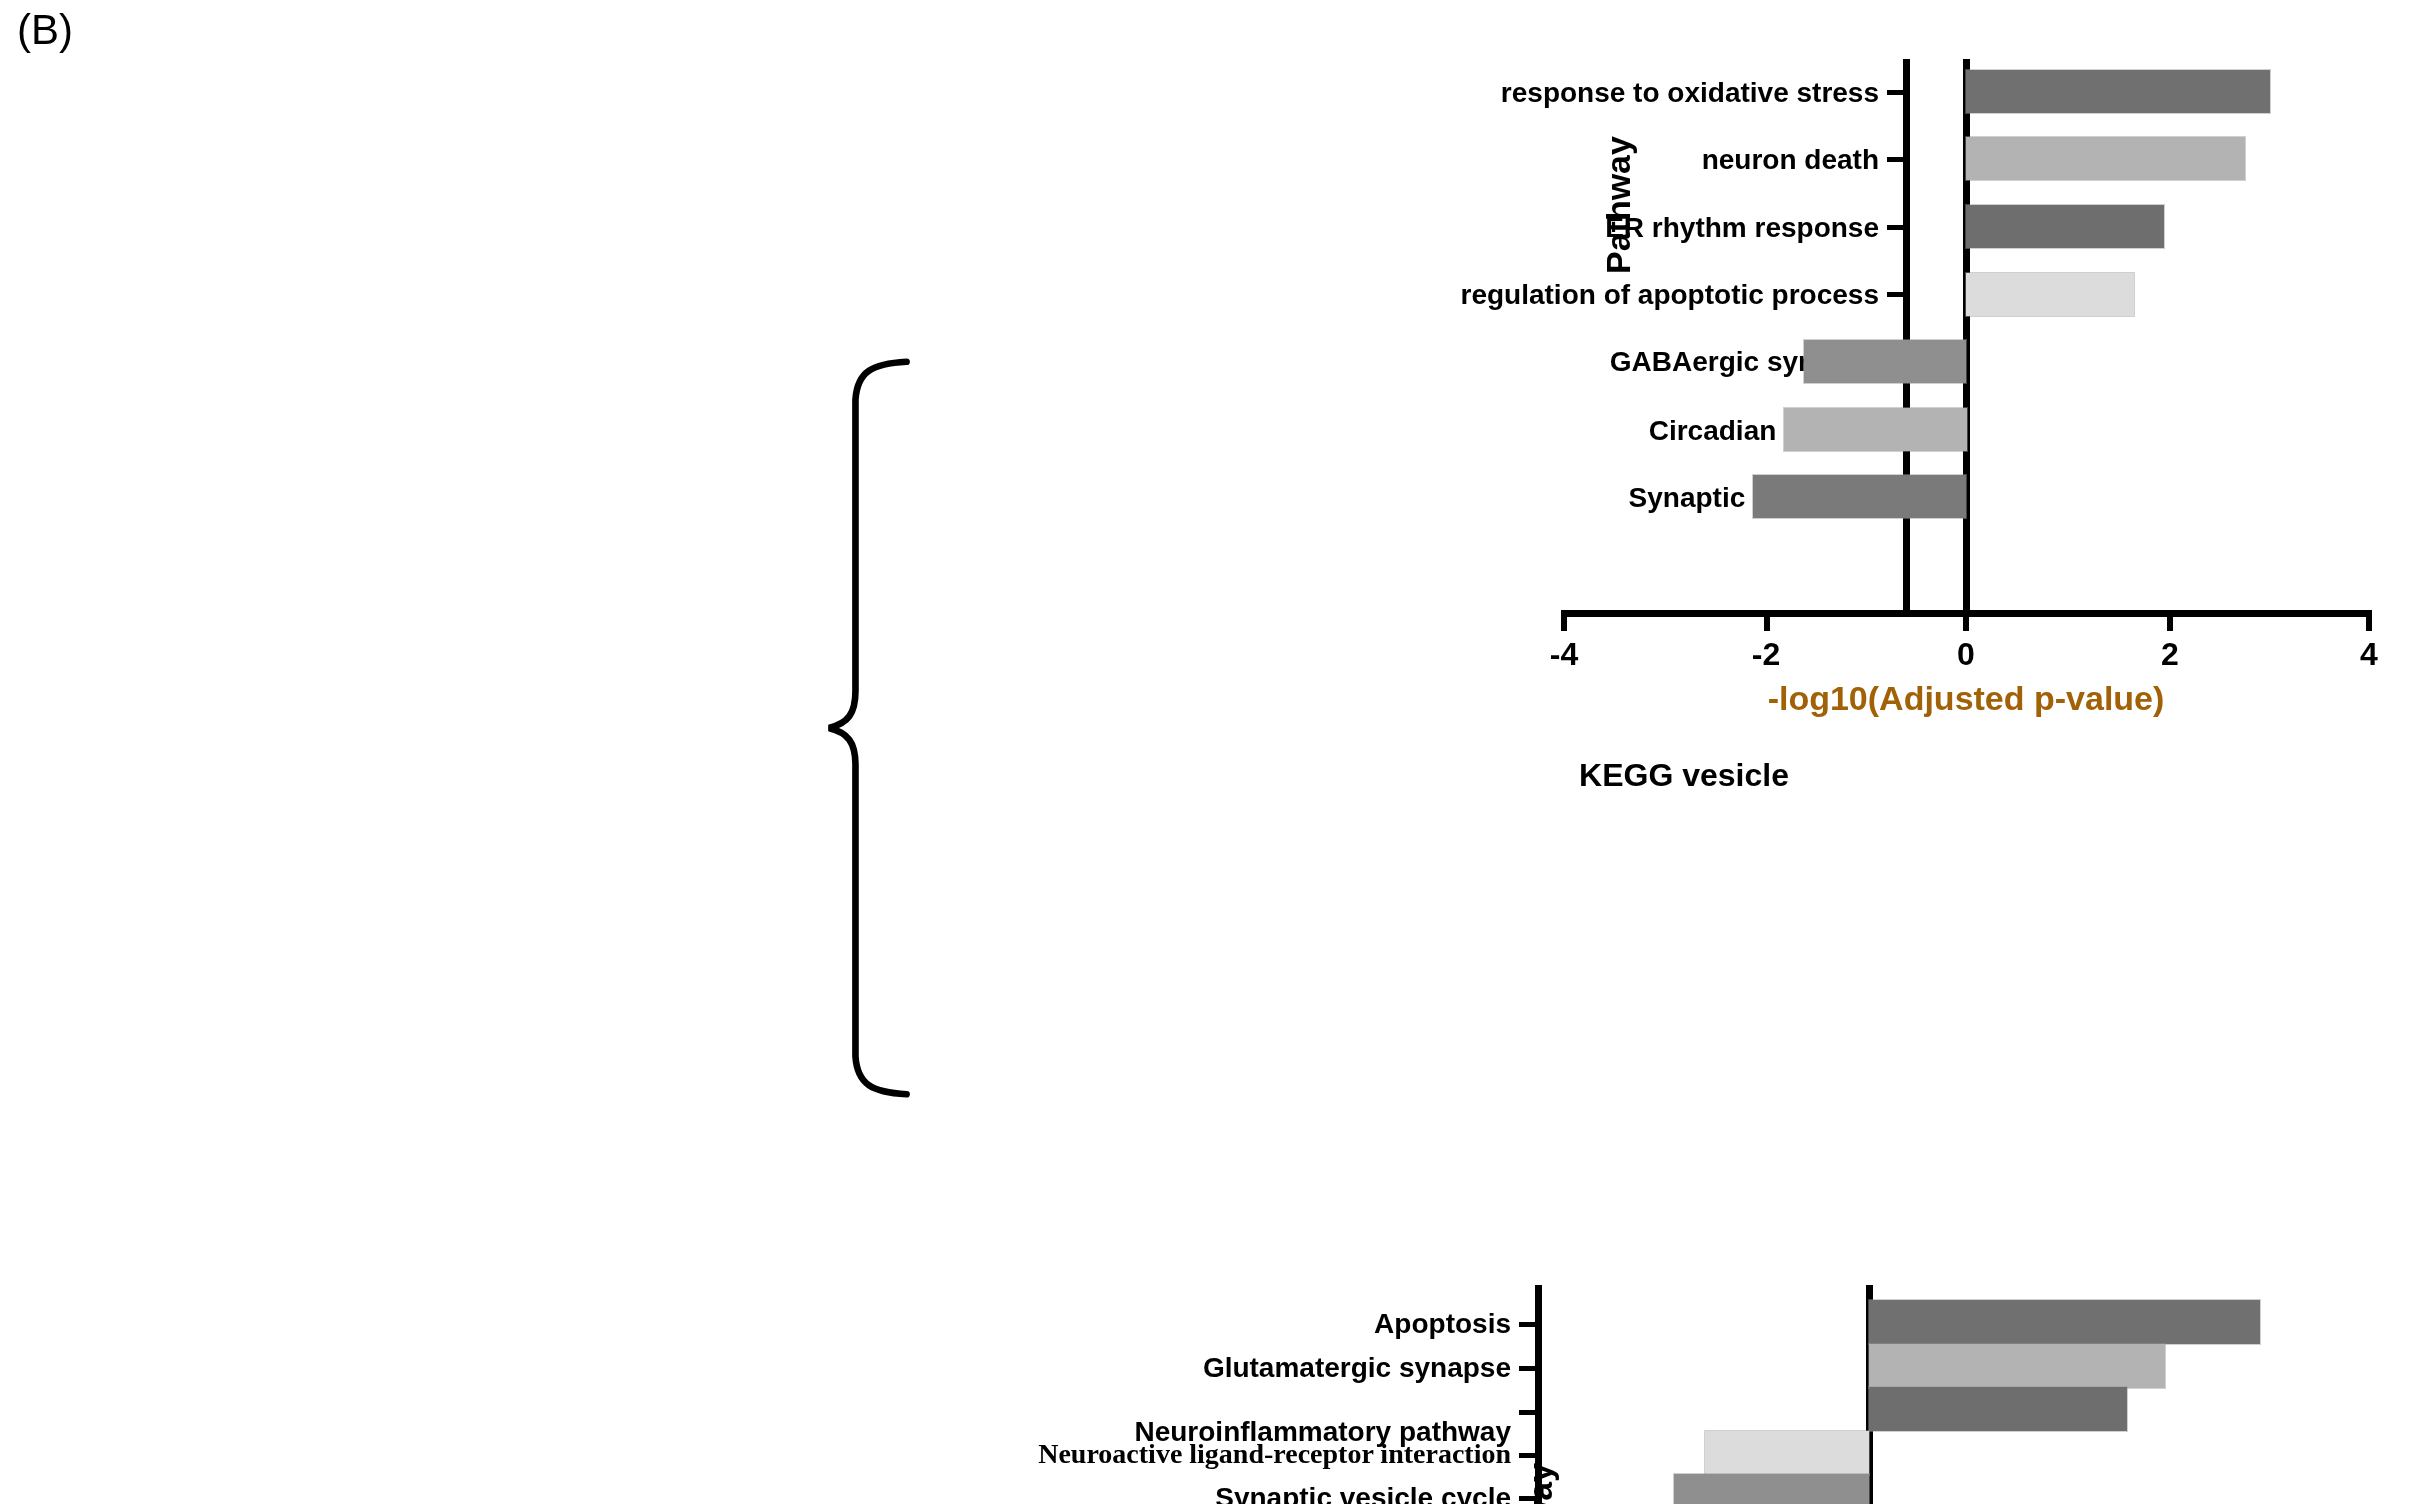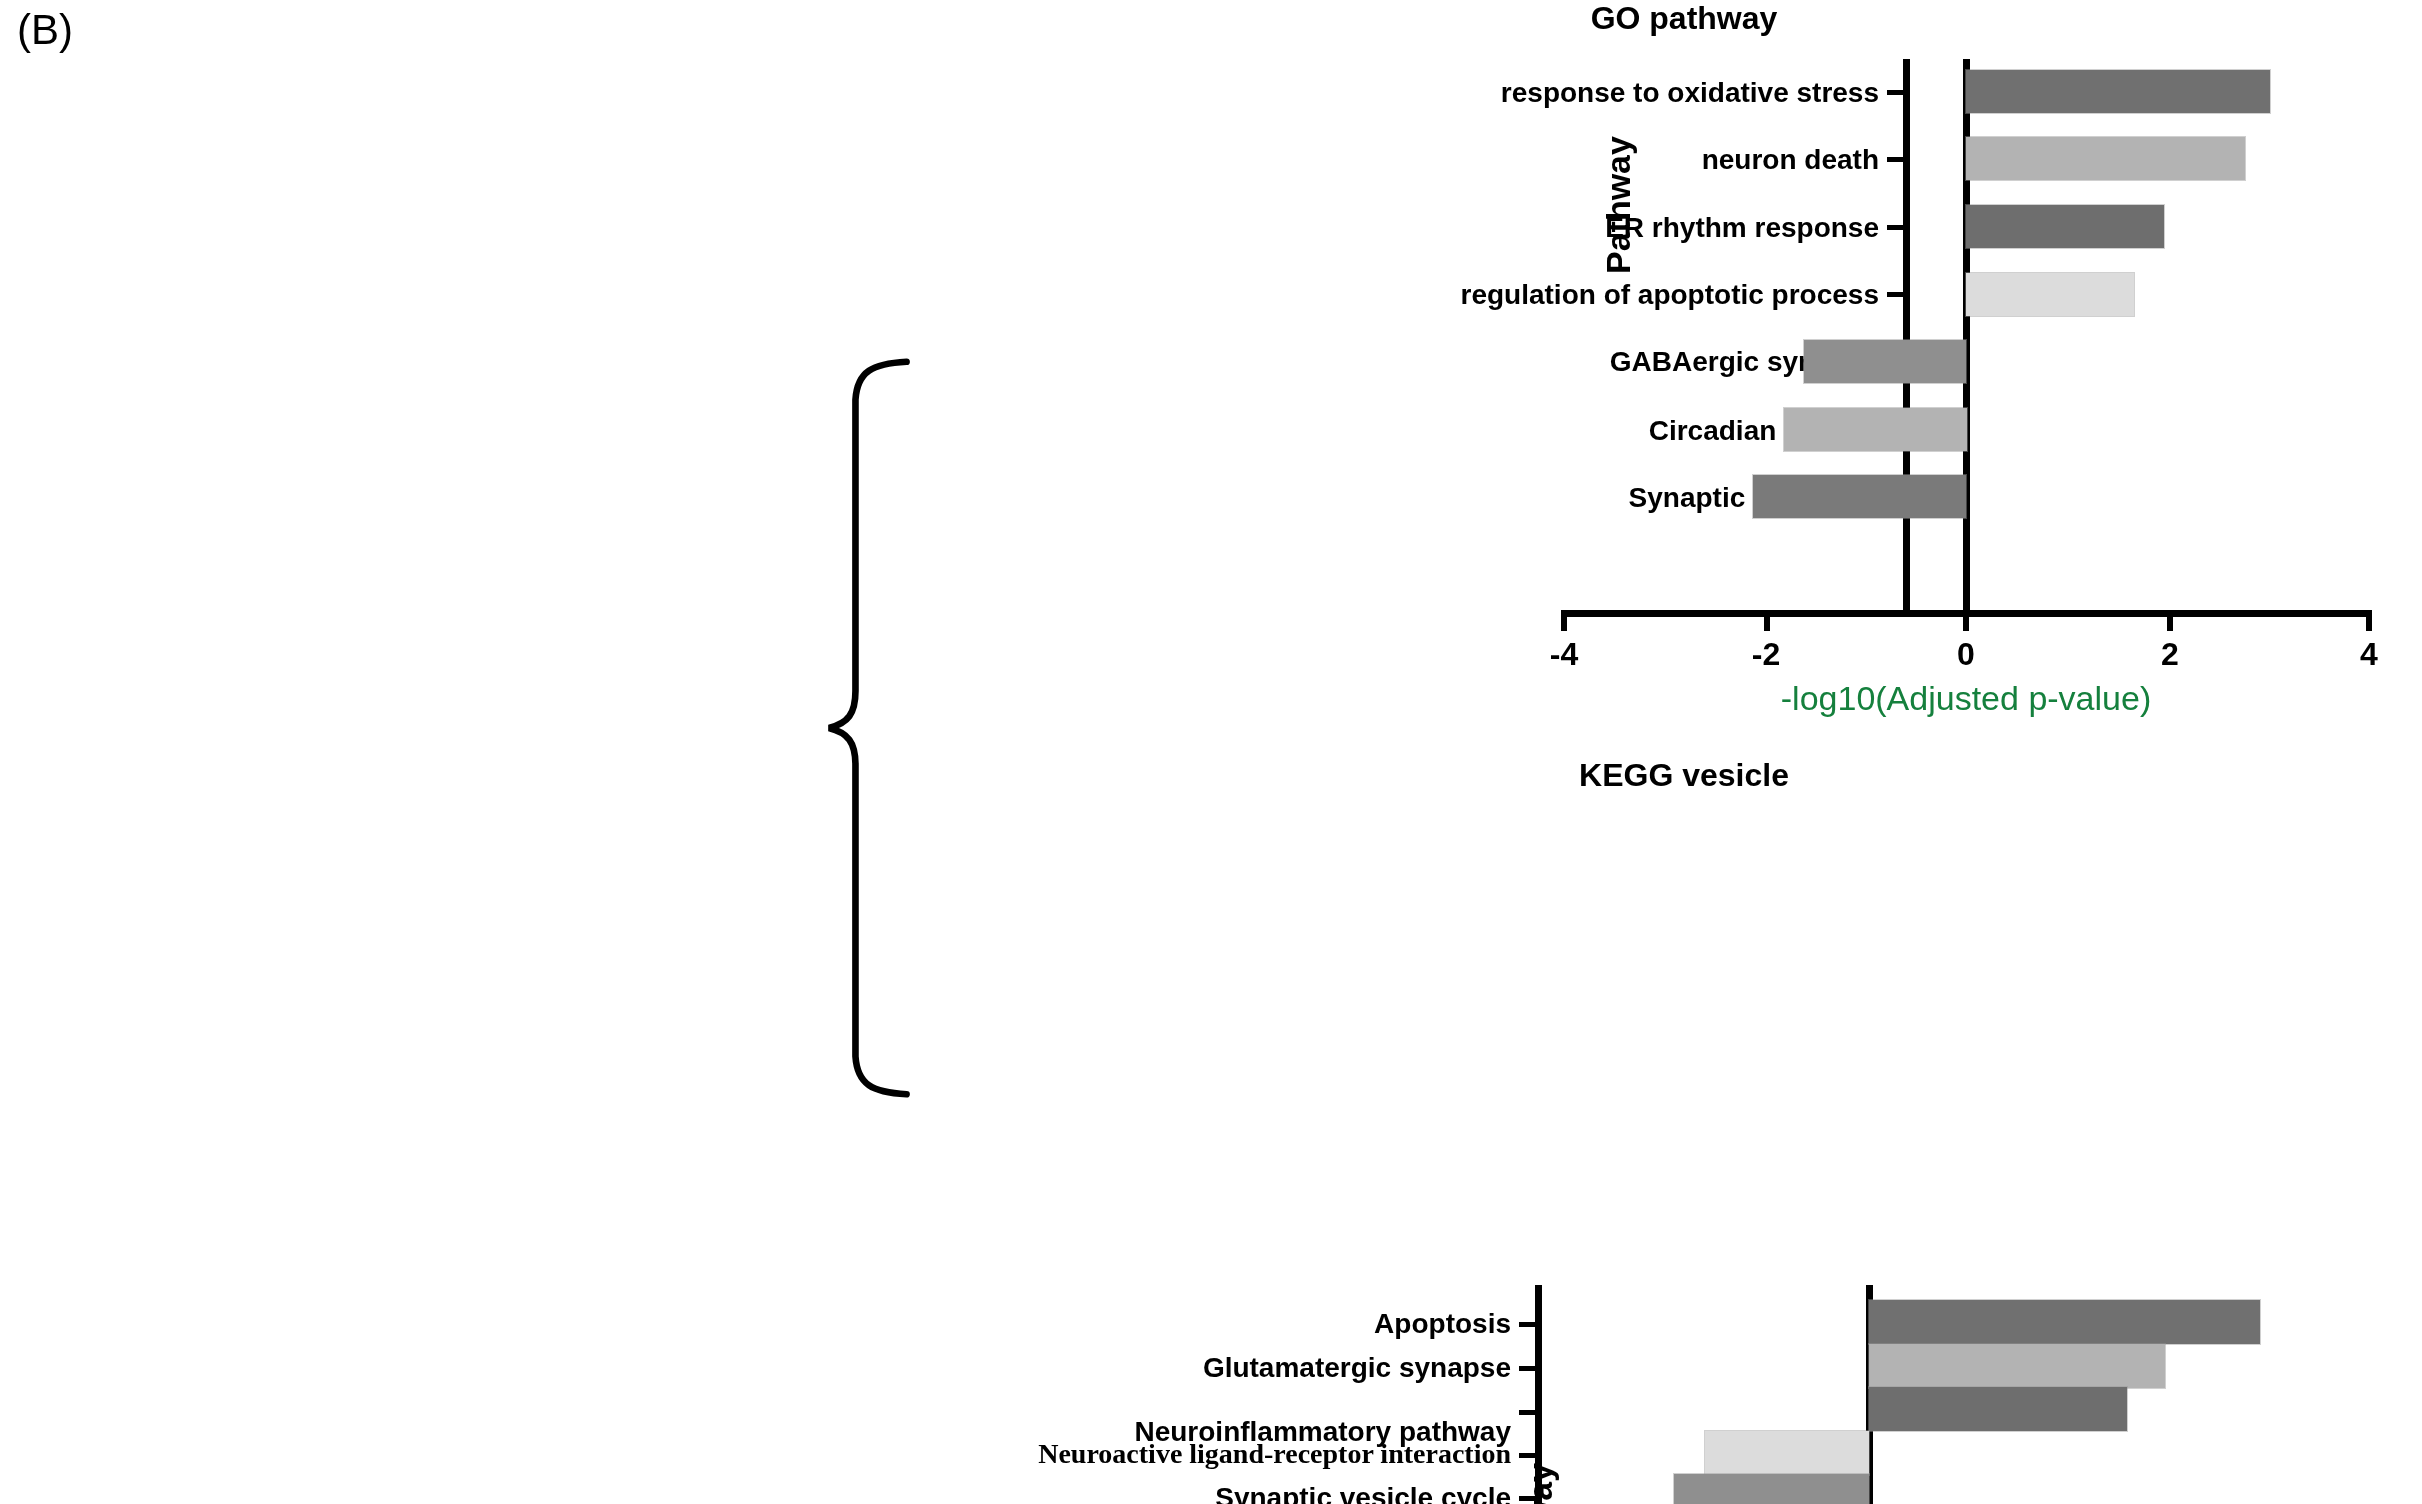--- a/index.html
+++ b/index.html
@@ -111,22 +111,22 @@
     position: absolute;
     font-size: 32px;
     font-weight: bold;
     color: #000;
     transform: translateX(-50%);
     text-align: center;
   }
   .x-axis-title {
     position: absolute;
     font-size: 34px;
-    font-weight: normal;
-    color: #15803d;
+    font-weight: bold;
+    color: #a16207;
     text-align: center;
     white-space: nowrap;
     transform: translateX(-50%);
   }
   .y-axis-title {
     position: absolute;
     font-size: 34px;
     font-weight: bold;
     color: #000;
     white-space: nowrap;
@@ -149,21 +149,20 @@
                L 32 352
                C 32 376, 24 386, 4 391
                C 24 396, 32 406, 32 430
                L 32 738
                C 34 768, 50 776, 86 778" fill="none" stroke="#000000" stroke-width="7" stroke-linecap="round"></path>
     </svg>
   </div>
 
   <div class="chart-block" id="go-chart" style="left:946px; top:0px; width:1476px; height:719px;">
 
-    <div class="chart-title">GO pathway</div>
 
     <div class="y-axis-title" style="left:653px; top:274px;">Pathway</div>
 
     <div class="plot-area" style="left:0; top:0; width:1476px; height:719px;">
 
       <div class="axis-line-v" style="left:1017px; top:59px; height:552px;"></div>
 
       <div class="axis-line-v" style="left:957px; top:59px; height:552px;"></div>
 
       <div class="axis-line-h" style="left:615px; top:610px; width:811px;"></div>

